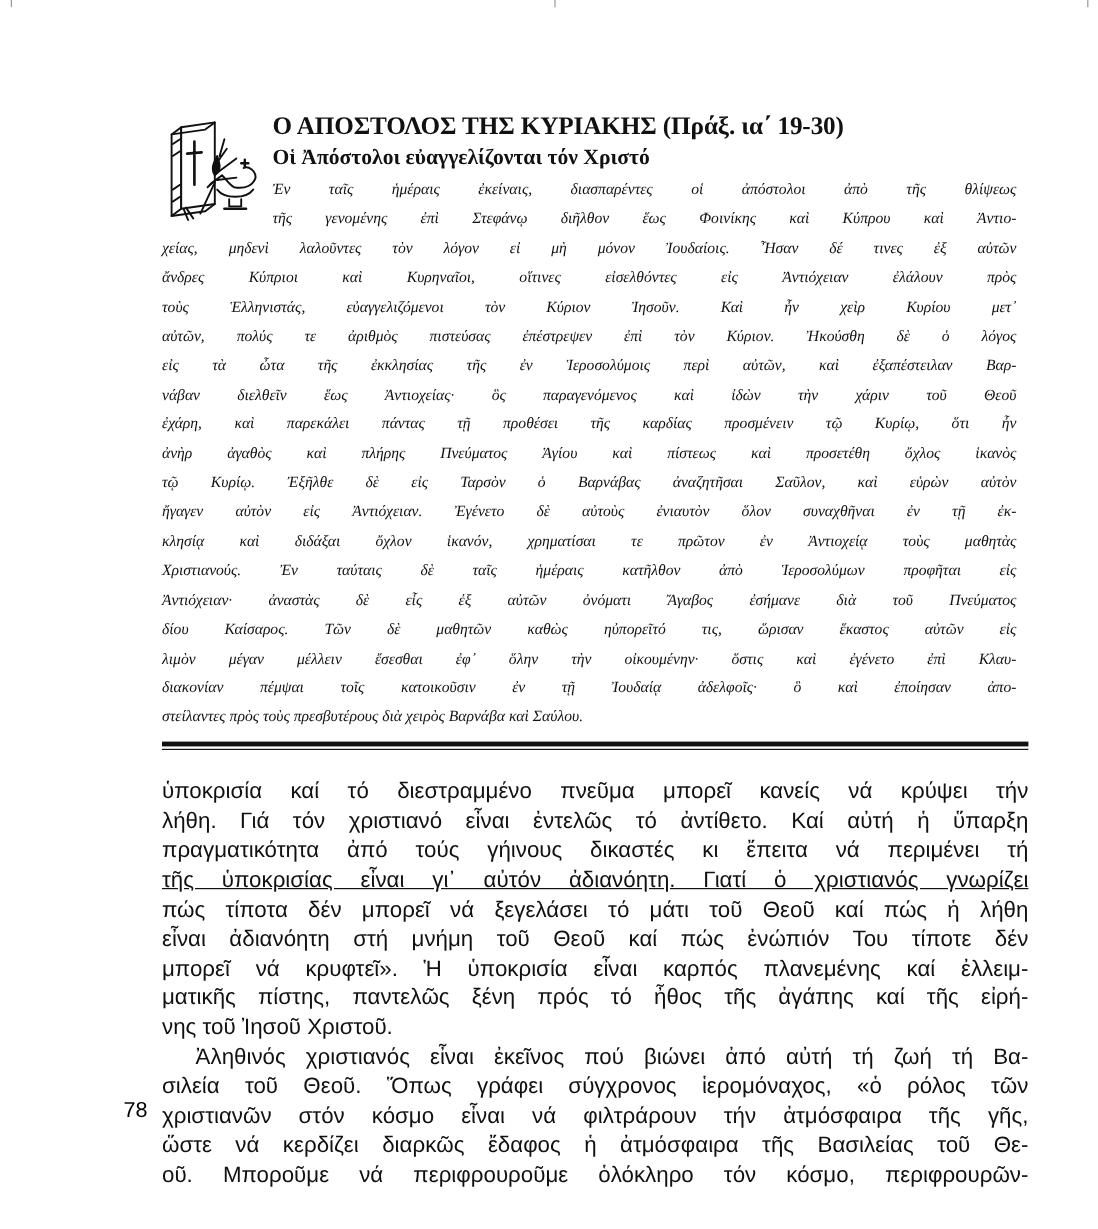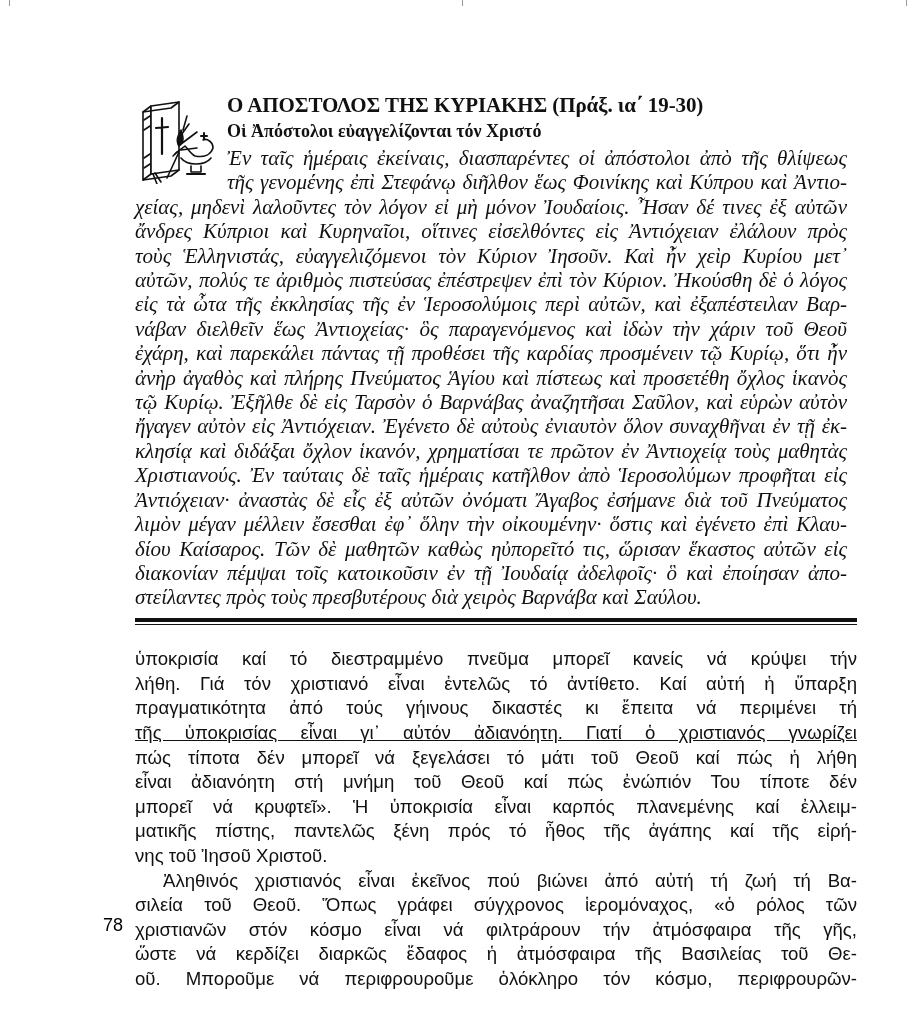--- a/index.html
+++ b/index.html
@@ -51,21 +51,21 @@
       margin: 0 0 0 92px;
       font-family: Liberation Serif, serif;
       font-weight: bold;
       font-size: 18px;
       line-height: 26px;
       white-space: nowrap;
     }
     .scripture {
       font-family: "Liberation Serif", "DejaVu Serif", serif;
       font-style: italic;
-      font-size: 21px;
+      font-size: 13px;
       line-height: 24.4px;
       text-align: justify;
       margin-top: 2px;
     }
     .scripture .line {
       display: block;
       text-align: justify;
       text-align-last: justify;
       white-space: nowrap;
       overflow: visible;
@@ -170,22 +170,22 @@
       <span class="line" style="white-space: normal; text-align-last: justify;">αὐτῶν, πολύς τε ἀριθμὸς πιστεύσας ἐπέστρεψεν ἐπὶ τὸν Κύριον. Ἠκούσθη δὲ ὁ λόγος</span>
       <span class="line" style="white-space: normal; text-align-last: justify;">εἰς τὰ ὦτα τῆς ἐκκλησίας τῆς ἐν Ἱεροσολύμοις περὶ αὐτῶν, καὶ ἐξαπέστειλαν Βαρ-</span>
       <span class="line" style="white-space: normal; text-align-last: justify;">νάβαν διελθεῖν ἕως Ἀντιοχείας· ὃς παραγενόμενος καὶ ἰδὼν τὴν χάριν τοῦ Θεοῦ</span>
       <span class="line" style="white-space: normal; text-align-last: justify;">ἐχάρη, καὶ παρεκάλει πάντας τῇ προθέσει τῆς καρδίας προσμένειν τῷ Κυρίῳ, ὅτι ἦν</span>
       <span class="line" style="white-space: normal; text-align-last: justify;">ἀνὴρ ἀγαθὸς καὶ πλήρης Πνεύματος Ἁγίου καὶ πίστεως καὶ προσετέθη ὄχλος ἱκανὸς</span>
       <span class="line" style="white-space: normal; text-align-last: justify;">τῷ Κυρίῳ. Ἐξῆλθε δὲ εἰς Ταρσὸν ὁ Βαρνάβας ἀναζητῆσαι Σαῦλον, καὶ εὑρὼν αὐτὸν</span>
       <span class="line" style="white-space: normal; text-align-last: justify;">ἤγαγεν αὐτὸν εἰς Ἀντιόχειαν. Ἐγένετο δὲ αὐτοὺς ἐνιαυτὸν ὅλον συναχθῆναι ἐν τῇ ἐκ-</span>
       <span class="line" style="white-space: normal; text-align-last: justify;">κλησίᾳ καὶ διδάξαι ὄχλον ἱκανόν, χρηματίσαι τε πρῶτον ἐν Ἀντιοχείᾳ τοὺς μαθητὰς</span>
       <span class="line" style="white-space: normal; text-align-last: justify;">Χριστιανούς. Ἐν ταύταις δὲ ταῖς ἡμέραις κατῆλθον ἀπὸ Ἱεροσολύμων προφῆται εἰς</span>
       <span class="line" style="white-space: normal; text-align-last: justify;">Ἀντιόχειαν· ἀναστὰς δὲ εἷς ἐξ αὐτῶν ὀνόματι Ἄγαβος ἐσήμανε διὰ τοῦ Πνεύματος</span>
+      <span class="line" style="white-space: normal; text-align-last: justify;">δίου Καίσαρος. Τῶν δὲ μαθητῶν καθὼς ηὐπορεῖτό τις, ὥρισαν ἕκαστος αὐτῶν εἰς</span>
       <span class="line" style="white-space: normal; text-align-last: justify;">λιμὸν μέγαν μέλλειν ἔσεσθαι ἐφ᾽ ὅλην τὴν οἰκουμένην· ὅστις καὶ ἐγένετο ἐπὶ Κλαυ-</span>
-      <span class="line" style="white-space: normal; text-align-last: justify;">δίου Καίσαρος. Τῶν δὲ μαθητῶν καθὼς ηὐπορεῖτό τις, ὥρισαν ἕκαστος αὐτῶν εἰς</span>
       <span class="line" style="white-space: normal; text-align-last: justify;">διακονίαν πέμψαι τοῖς κατοικοῦσιν ἐν τῇ Ἰουδαίᾳ ἀδελφοῖς· ὃ καὶ ἐποίησαν ἀπο-</span>
       <span class="line last">στείλαντες πρὸς τοὺς πρεσβυτέρους διὰ χειρὸς Βαρνάβα καὶ Σαύλου.</span>
     </div>
 
     <div class="divider">
       <div class="thick"></div>
       <div class="gap"></div>
       <div class="thin"></div>
     </div>
   </section>

